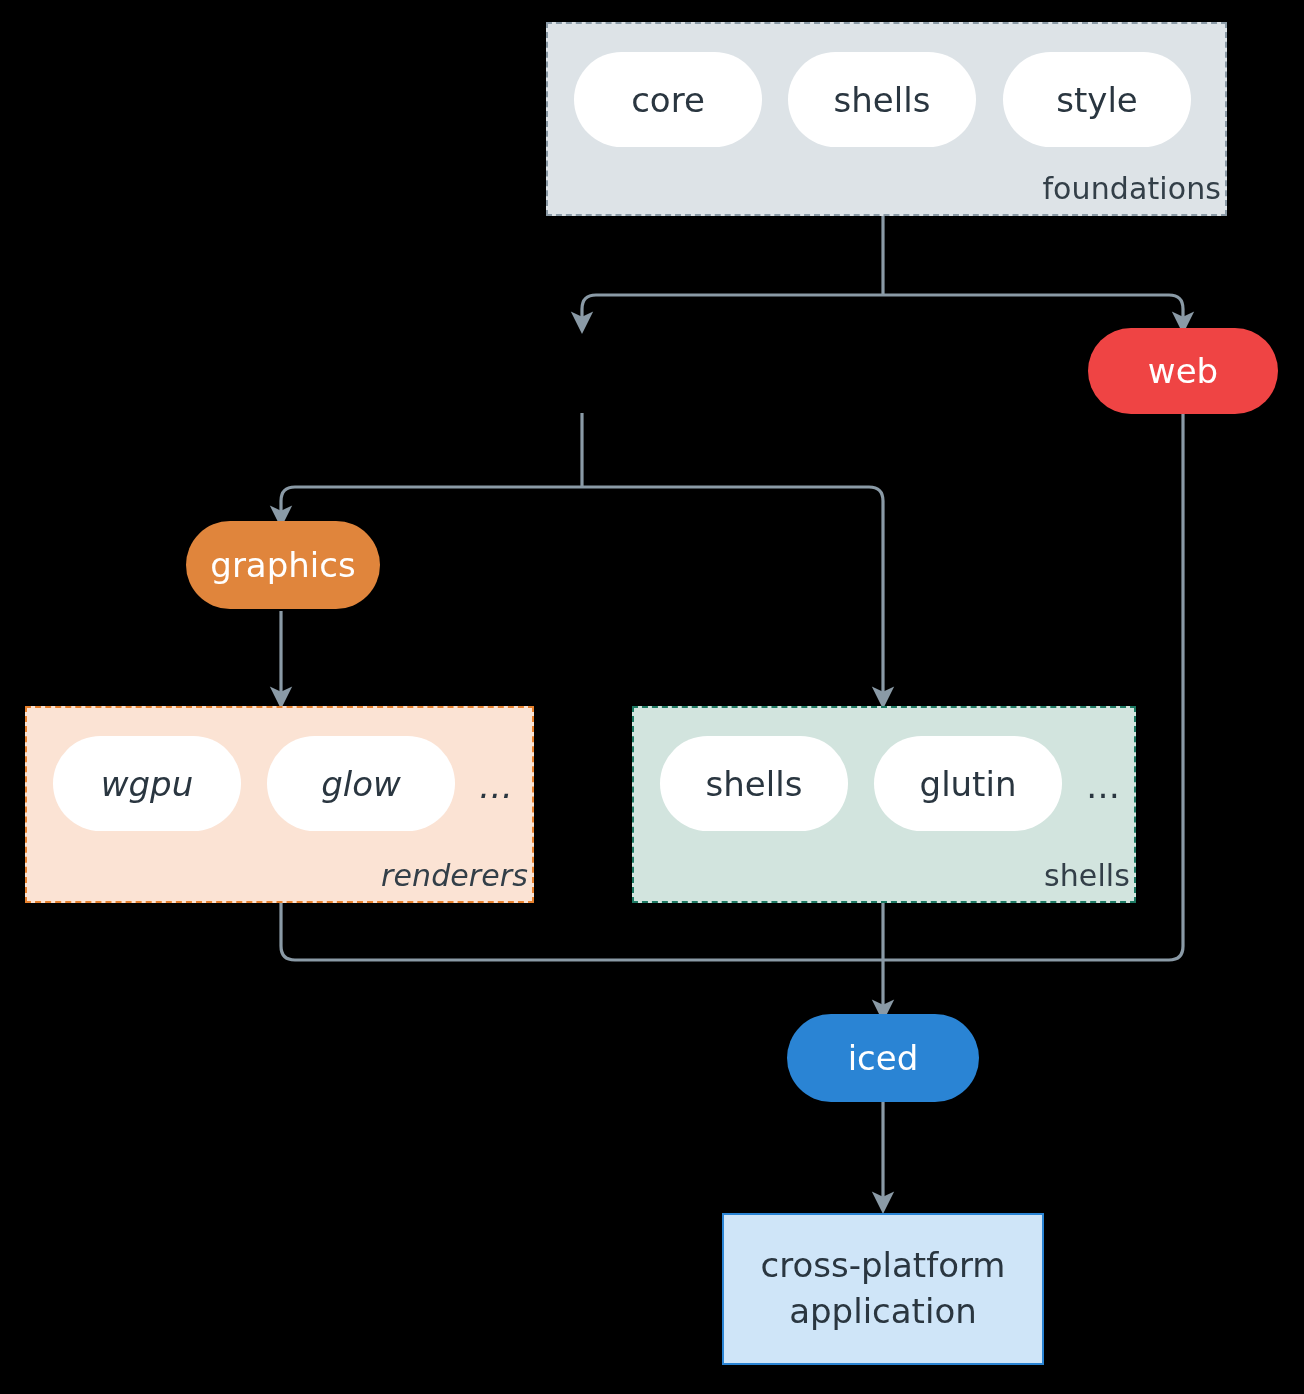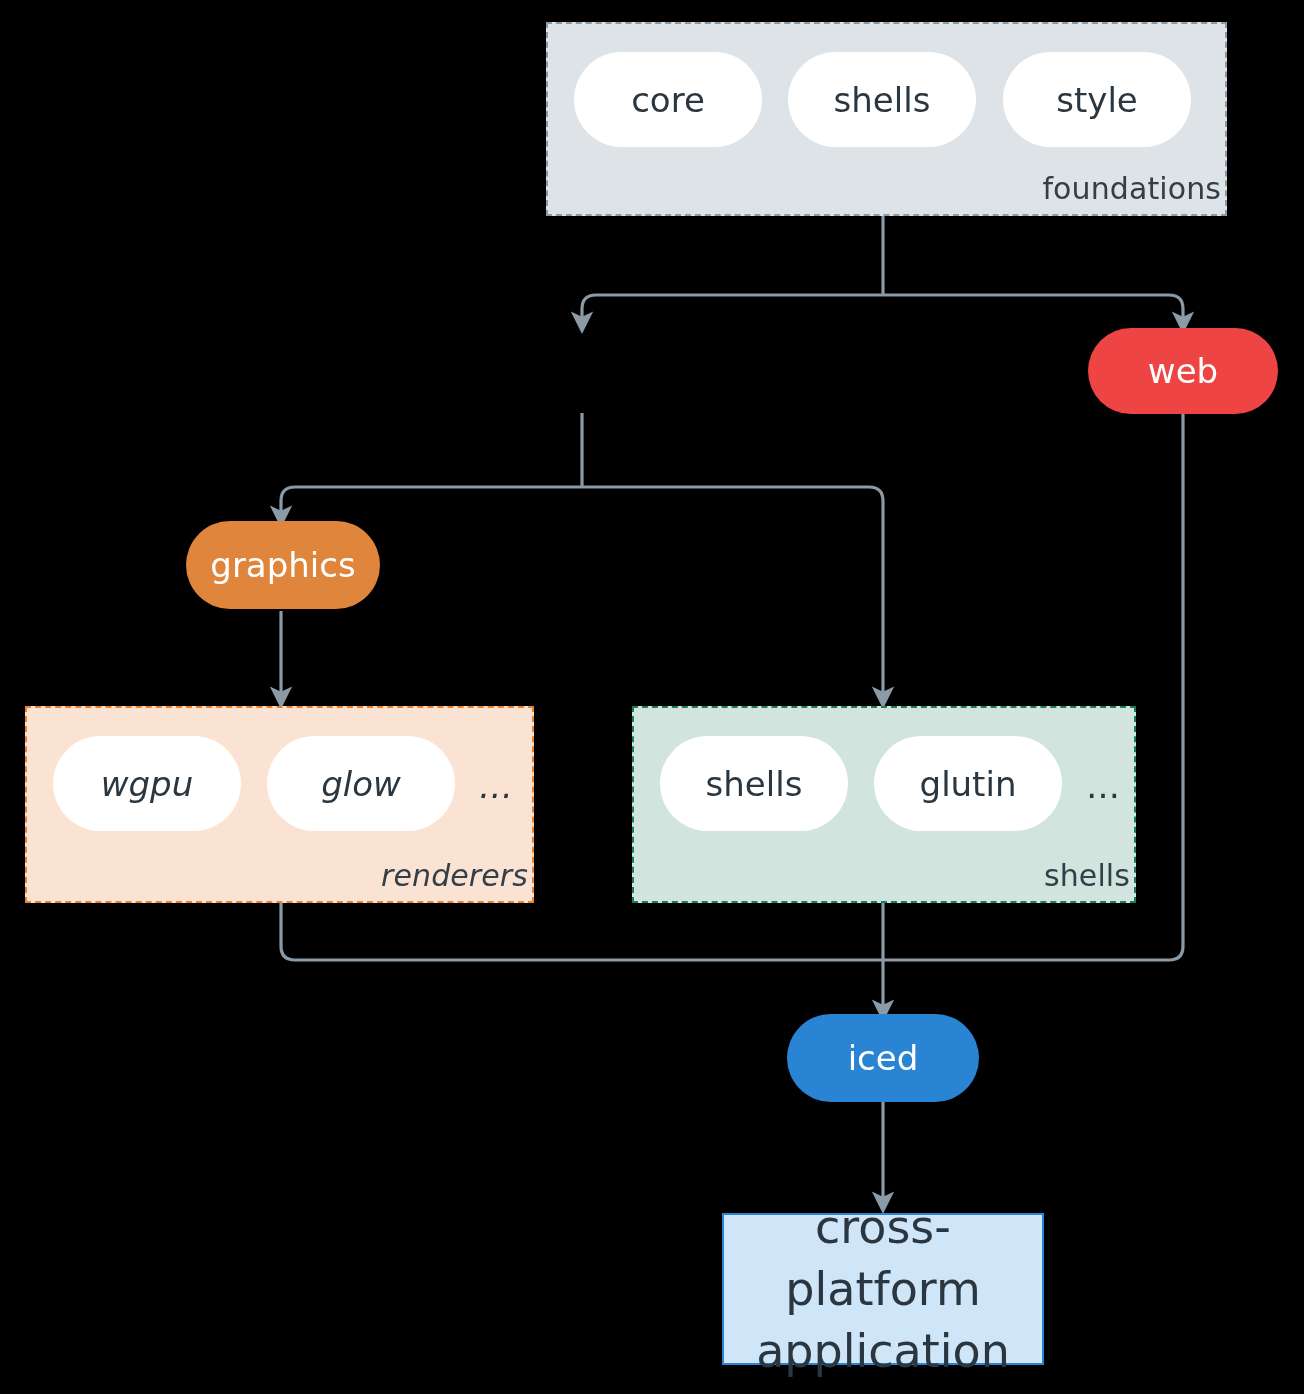--- a/index.html
+++ b/index.html
@@ -68,21 +68,21 @@
     letter-spacing: 1px;
     white-space: nowrap;
   }
   .rect-node {
     position: absolute;
     box-sizing: border-box;
     display: flex;
     align-items: center;
     justify-content: center;
     text-align: center;
-    font-size: 46px;
+    font-size: 34px;
     line-height: 1.35;
     color: #2a3640;
     white-space: pre-line;
   }
 </style>
 </head>
 <body>
 
 <div id="canvas">
 

